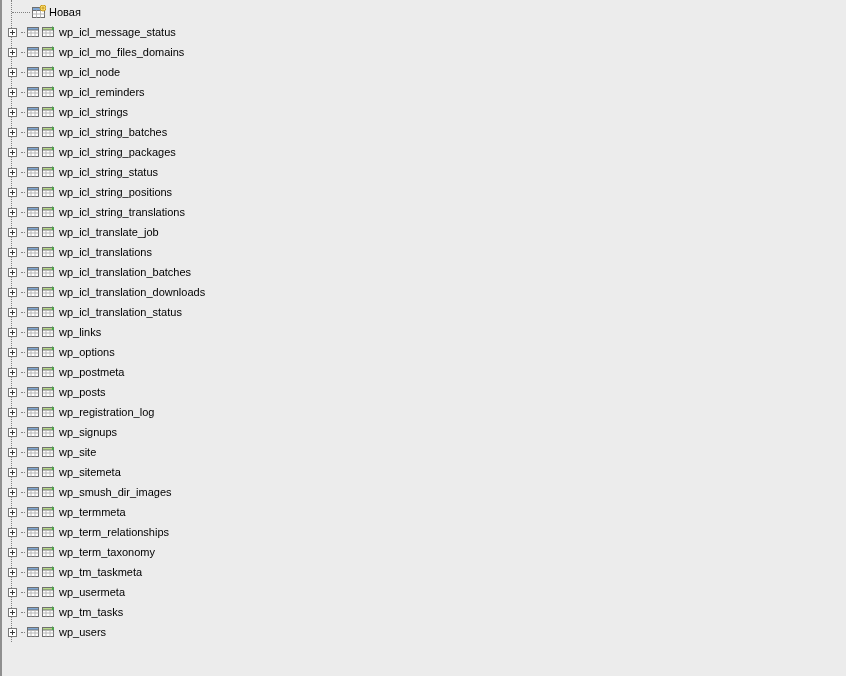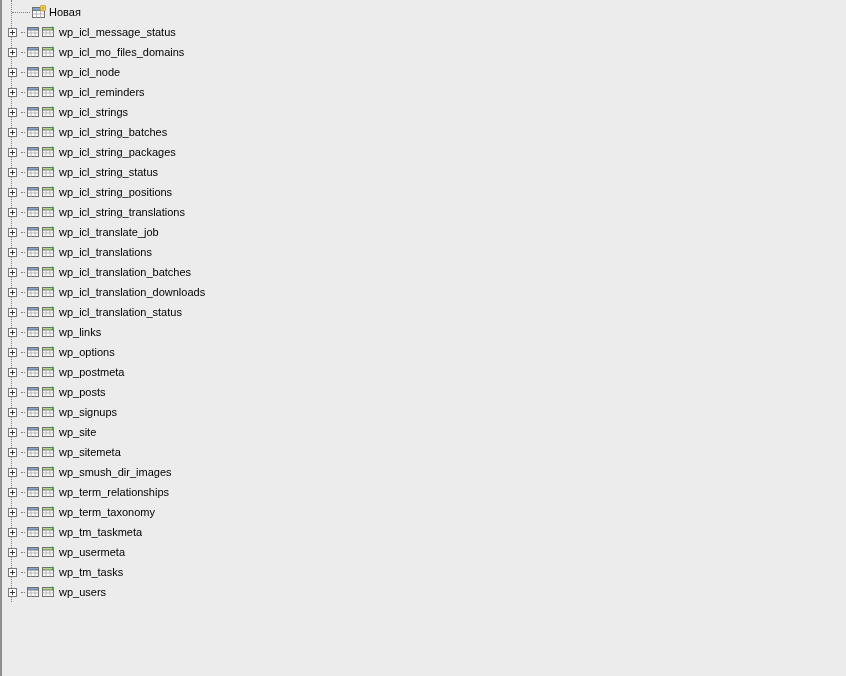--- a/index.html
+++ b/index.html
@@ -405,20 +405,35 @@
         <span class="icon1">
           <svg width="12" height="12" viewBox="0 0 12 12">
             <use xlink:href="#svg-table1"></use>
           </svg>
         </span>
         <span class="icon2">
           <svg width="13" height="12" viewBox="0 0 13 12">
             <use xlink:href="#svg-table2"></use>
           </svg>
         </span>
+        <span class="label">wp_registration_log</span>
+      </div>
+      <div class="tree-row">
+        <span class="expander"></span>
+        <span class="dash" style="width: 4px;"></span>
+        <span class="icon1">
+          <svg width="12" height="12" viewBox="0 0 12 12">
+            <use xlink:href="#svg-table1"></use>
+          </svg>
+        </span>
+        <span class="icon2">
+          <svg width="13" height="12" viewBox="0 0 13 12">
+            <use xlink:href="#svg-table2"></use>
+          </svg>
+        </span>
         <span class="label">wp_signups</span>
       </div>
       <div class="tree-row">
         <span class="expander"></span>
         <span class="dash" style="width: 4px;"></span>
         <span class="icon1">
           <svg width="12" height="12" viewBox="0 0 12 12">
             <use xlink:href="#svg-table1"></use>
           </svg>
         </span>
@@ -451,20 +466,35 @@
           <svg width="12" height="12" viewBox="0 0 12 12">
             <use xlink:href="#svg-table1"></use>
           </svg>
         </span>
         <span class="icon2">
           <svg width="13" height="12" viewBox="0 0 13 12">
             <use xlink:href="#svg-table2"></use>
           </svg>
         </span>
         <span class="label">wp_smush_dir_images</span>
+      </div>
+      <div class="tree-row">
+        <span class="expander"></span>
+        <span class="dash" style="width: 4px;"></span>
+        <span class="icon1">
+          <svg width="12" height="12" viewBox="0 0 12 12">
+            <use xlink:href="#svg-table1"></use>
+          </svg>
+        </span>
+        <span class="icon2">
+          <svg width="13" height="12" viewBox="0 0 13 12">
+            <use xlink:href="#svg-table2"></use>
+          </svg>
+        </span>
+        <span class="label">wp_termmeta</span>
       </div>
       <div class="tree-row">
         <span class="expander"></span>
         <span class="dash" style="width: 4px;"></span>
         <span class="icon1">
           <svg width="12" height="12" viewBox="0 0 12 12">
             <use xlink:href="#svg-table1"></use>
           </svg>
         </span>
         <span class="icon2">

